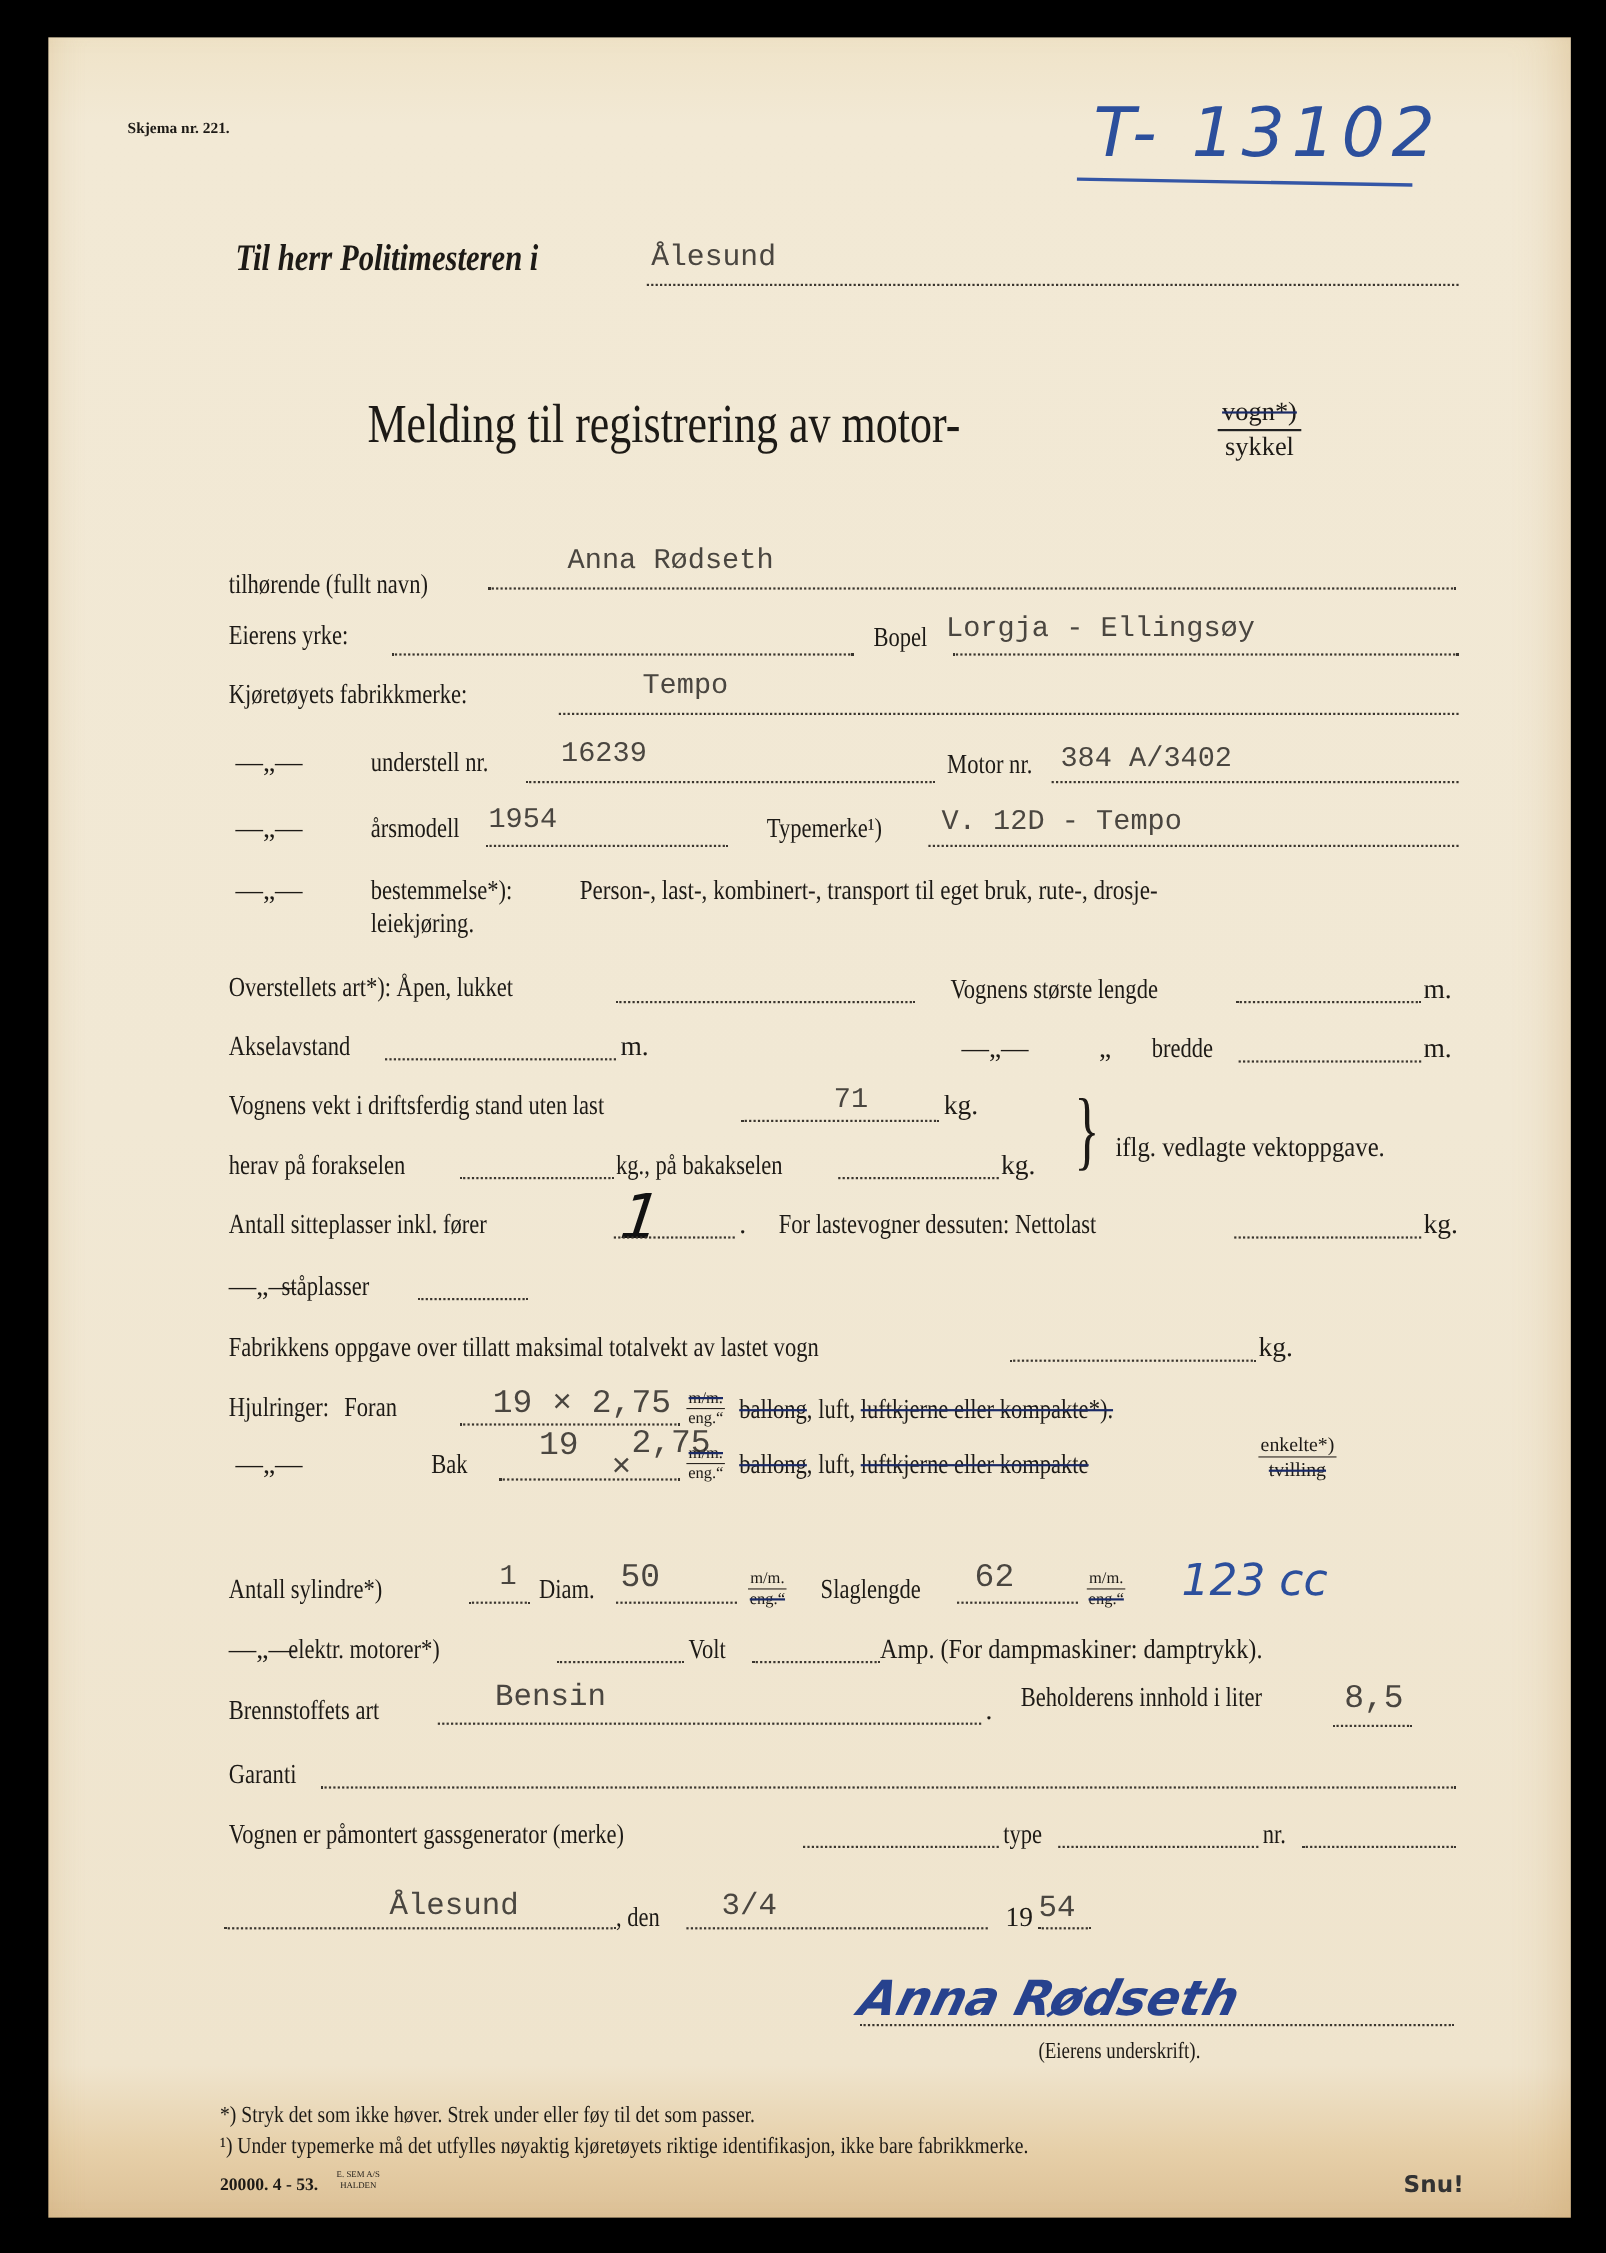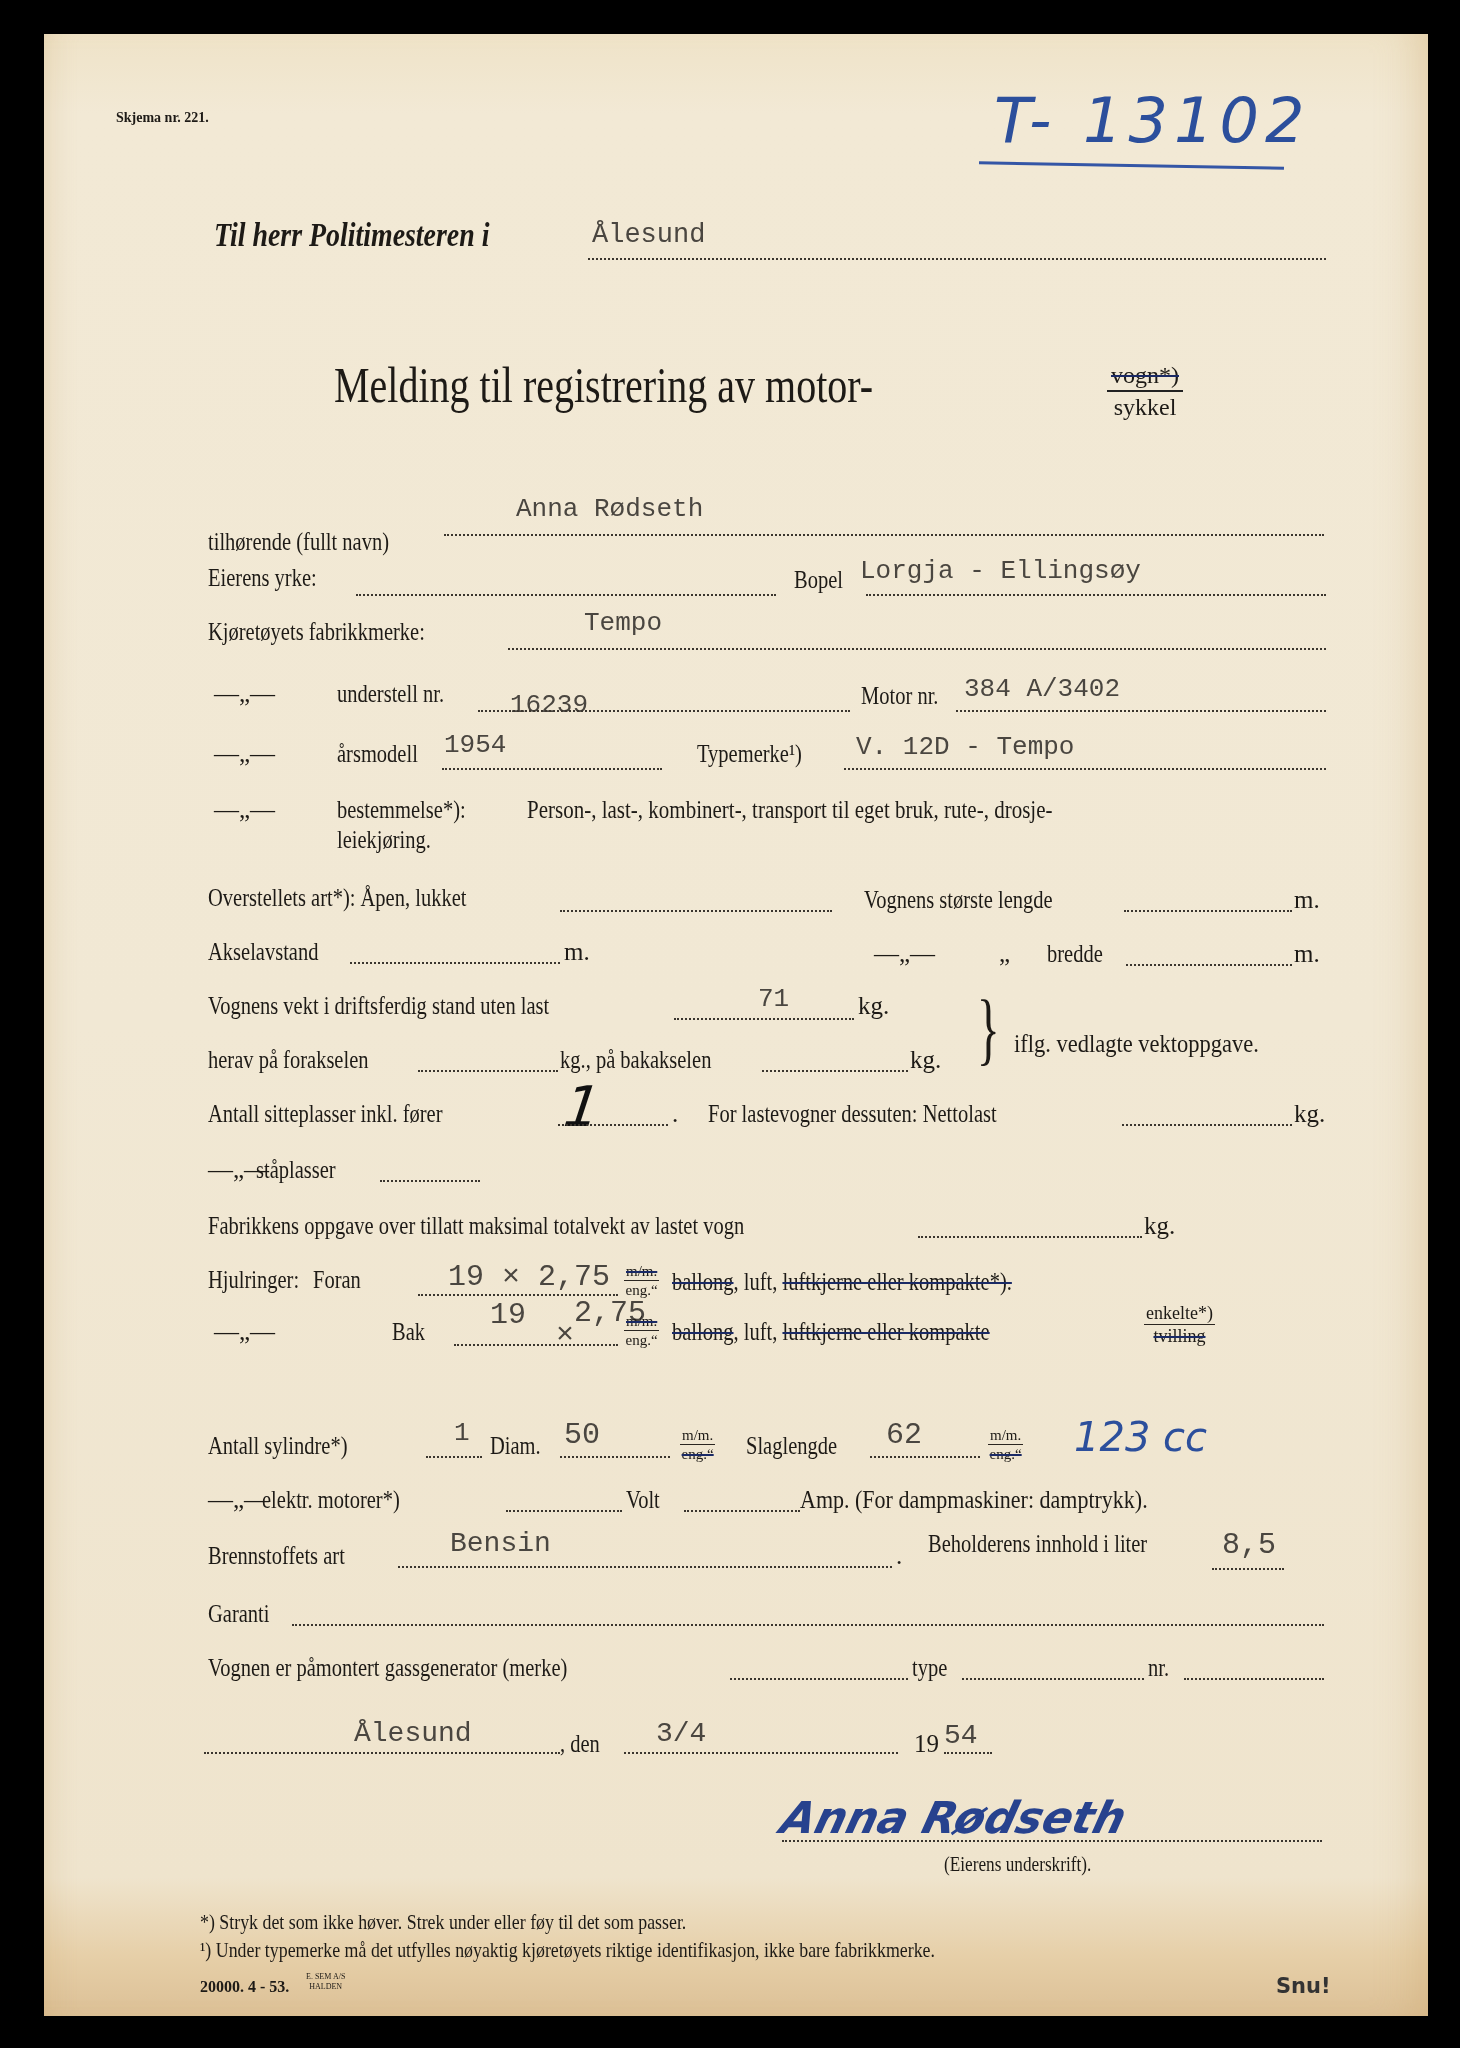--- a/index.html
+++ b/index.html
@@ -31,37 +31,37 @@
   <div class="abs" style="left:170px;top:182px;font-size:34px;font-style:italic;font-weight:bold;"><span class="narrow">Til herr Politimesteren i</span></div>
   <div class="abs typed" style="left:548px;top:186px;font-size:27px;">Ålesund</div>
   <div class="line" style="left:544px;top:224px;width:738px;"></div>
 
   <div class="abs" style="left:290px;top:322px;font-size:50px;"><span class="narrow" style="transform:scaleX(.8)">Melding til registrering av motor-</span></div>
   <div class="abs" style="left:1063px;top:326px;text-align:center;font-size:24px;line-height:30px;">
     <div style="border-bottom:2px solid #222;padding:0 4px;"><span class="strike">vogn*)</span></div>
     <div>sykkel</div>
   </div>
 
-  <div class="abs lbl" style="left:164px;top:494px;"><span class="narrow">tilhørende (fullt navn)</span></div>
+  <div class="abs lbl" style="left:164px;top:484px;"><span class="narrow">tilhørende (fullt navn)</span></div>
   <div class="abs typed" style="left:472px;top:460px;">Anna Rødseth</div>
   <div class="line" style="left:400px;top:500px;width:880px;"></div>
 
   <div class="abs lbl" style="left:164px;top:530px;"><span class="narrow">Eierens yrke:</span></div>
   <div class="line" style="left:312px;top:560px;width:420px;"></div>
   <div class="abs lbl" style="left:750px;top:532px;"><span class="narrow">Bopel</span></div>
   <div class="abs typed" style="left:816px;top:522px;">Lorgja - Ellingsøy</div>
   <div class="line" style="left:822px;top:560px;width:460px;"></div>
 
   <div class="abs lbl" style="left:164px;top:584px;"><span class="narrow">Kjøretøyets fabrikkmerke:</span></div>
   <div class="abs typed" style="left:540px;top:574px;">Tempo</div>
   <div class="line" style="left:464px;top:614px;width:818px;"></div>
 
   <div class="abs lbl" style="left:170px;top:646px;">—„—</div>
   <div class="abs lbl" style="left:293px;top:646px;"><span class="narrow">understell nr.</span></div>
-  <div class="abs typed" style="left:466px;top:636px;margin-top:20px;">16239</div>
+  <div class="abs typed" style="left:466px;top:636px;">16239</div>
   <div class="line" style="left:434px;top:676px;width:372px;"></div>
   <div class="abs lbl" style="left:817px;top:648px;"><span class="narrow">Motor nr.</span></div>
   <div class="abs typed" style="left:920px;top:640px;text-align:right;">384 A/3402</div>
   <div class="line" style="left:912px;top:676px;width:370px;"></div>
 
   <div class="abs lbl" style="left:170px;top:706px;">—„—</div>
   <div class="abs lbl" style="left:293px;top:706px;"><span class="narrow">årsmodell</span></div>
   <div class="abs typed" style="left:400px;top:696px;">1954</div>
   <div class="line" style="left:398px;top:734px;width:220px;"></div>
   <div class="abs lbl" style="left:653px;top:706px;"><span class="narrow">Typemerke¹)</span></div>

